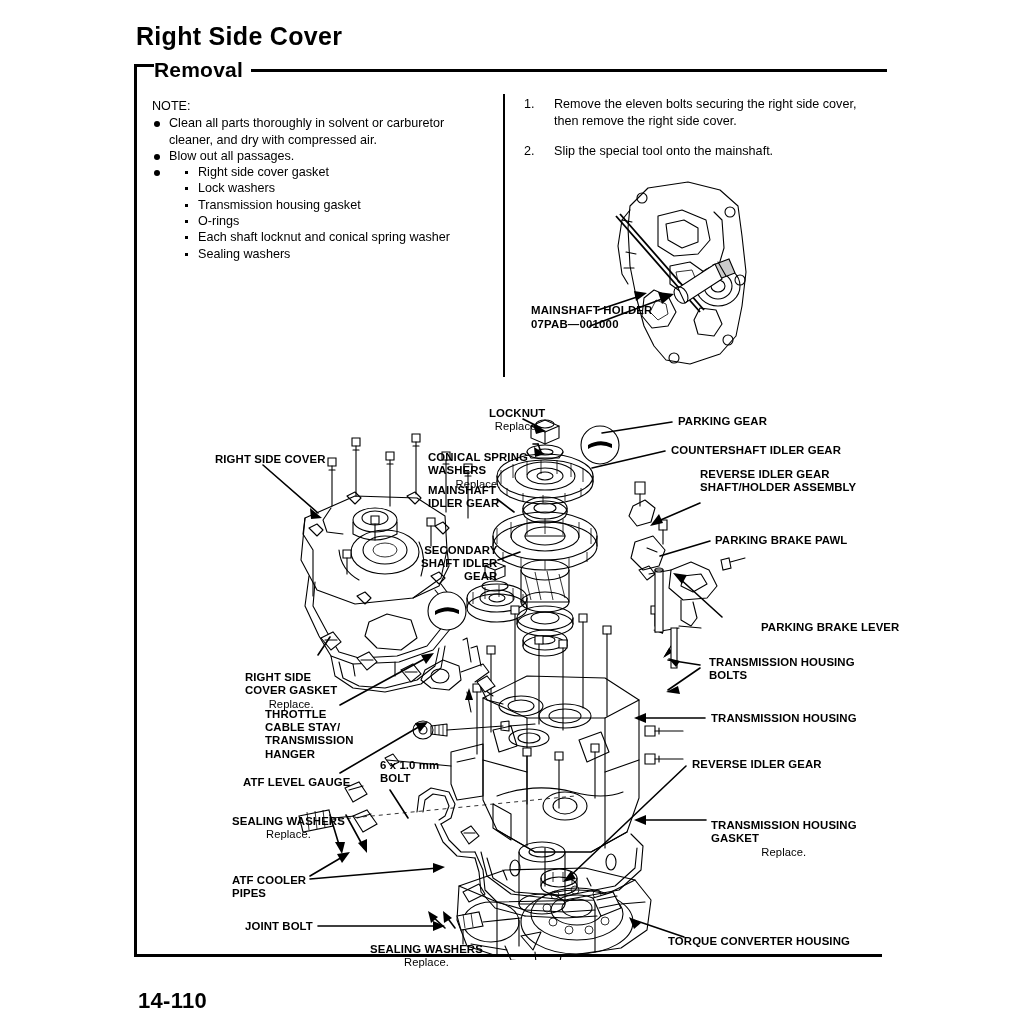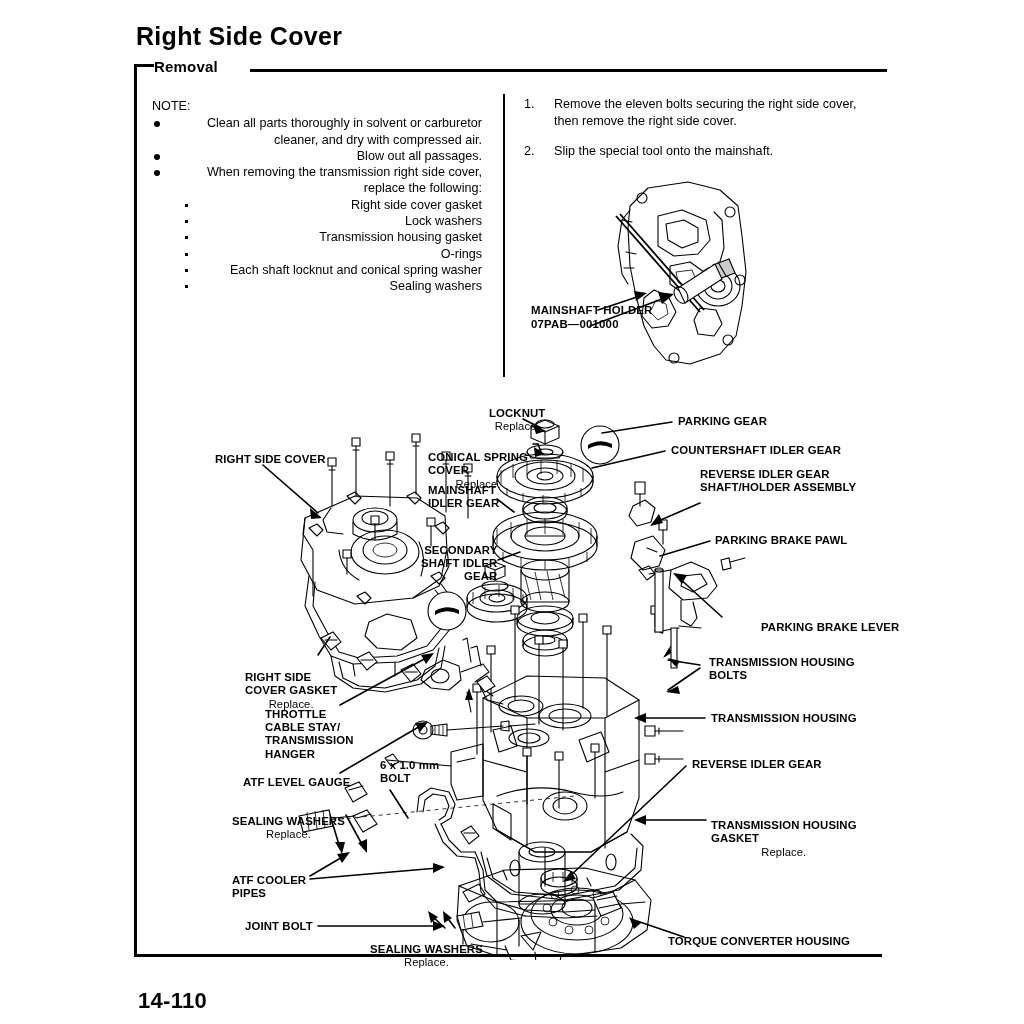--- a/index.html
+++ b/index.html
@@ -27,21 +27,21 @@
     top: 22px;
     font-size: 25px;
     font-weight: bold;
     letter-spacing: 0.3px;
     white-space: nowrap;
   }
   #section-title {
     position: absolute;
     left: 154px;
     top: 58px;
-    font-size: 15px;
+    font-size: 21px;
     font-weight: bold;
     letter-spacing: 0.2px;
     background: #fff;
     padding-right: 8px;
     z-index: 4;
     white-space: nowrap;
   }
   #section-rule {
     position: absolute;
     left: 250px;
@@ -89,21 +89,21 @@
   
   #note-block {
     position: absolute;
     left: 152px;
     top: 98px;
     width: 330px;
     font-size: 12.6px;
     line-height: 16.3px;
   }
   #note-heading { margin-bottom: 1px; }
-  .note-bullets { list-style: none; margin: 0; padding: 0; text-align: right; }
+  .note-bullets { list-style: none; margin: 0; padding: 0; }
   .note-bullets > li {
     position: relative;
     padding-left: 17px;
     margin-bottom: 0px;
   }
   .note-bullets > li::before {
     content: "";
     position: absolute;
     left: 2px;
     top: 6px;
@@ -208,21 +208,20 @@
   <div id="frame-left"></div>
   <div id="frame-bottom"></div>
   <div id="column-divider"></div>
 
   <div id="note-block">
     <div id="note-heading">NOTE:</div>
     <ul class="note-bullets">
       <li>Clean all parts thoroughly in solvent or carburetor cleaner, and dry with compressed air.</li>
       <li>Blow out all passages.</li>
       <li>
-        <span>When removing the transmission right side cover, replace the following:</span>
         <ul class="sub-bullets">
           <li>Right side cover gasket</li>
           <li>Lock washers</li>
           <li>Transmission housing gasket</li>
           <li>O-rings</li>
           <li>Each shaft locknut and conical spring washer</li>
           <li>Sealing washers</li>
         </ul>
       </li>
     </ul>
@@ -759,21 +758,21 @@
     <path class="fillblk" d="M647 293 L634 291 L636 301 Z"></path>
   </svg>
 
   <div class="callout" style="left:489px; top:394px;">
     <span>LOCKNUT</span>
     <span class="replace">Replace.</span>
   </div>
 
   <div class="callout" style="left:428px; top:438px;">
     <span>CONICAL SPRING
-COVER</span>
+WASHERS</span>
     <span class="replace">Replace.</span>
   </div>
 
   <div class="callout" style="left:428px; top:484px;">MAINSHAFT
 IDLER GEAR</div>
 
   <div class="callout" style="left:421px; top:544px;text-align:right;">SECONDARY
 SHAFT IDLER
 GEAR</div>
 

